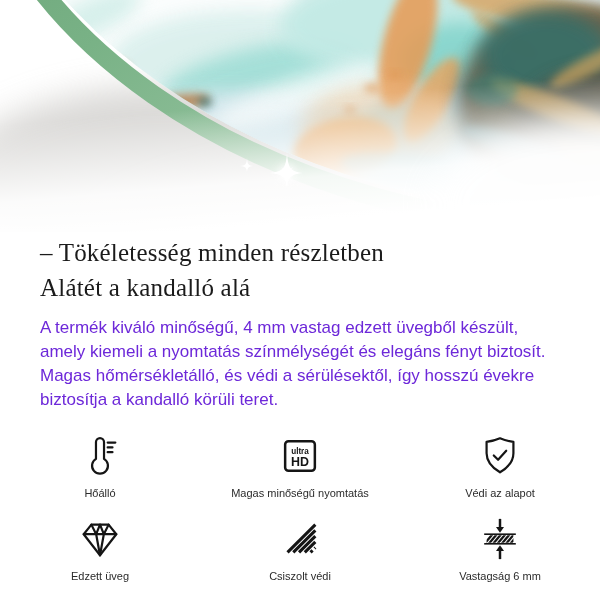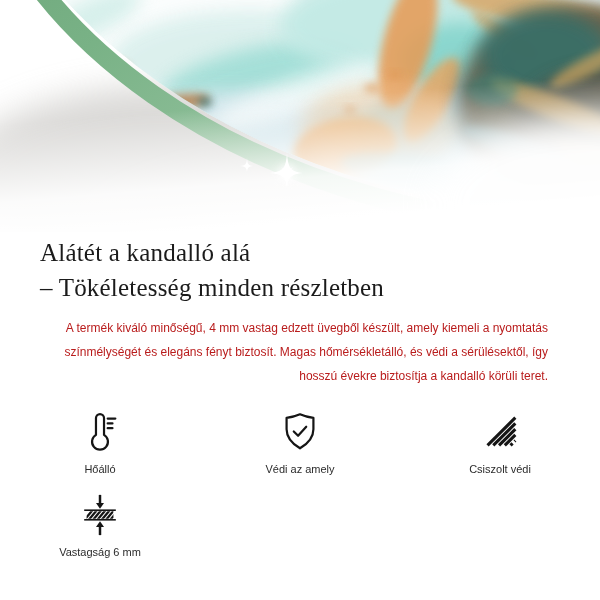--- a/index.html
+++ b/index.html
@@ -20,24 +20,23 @@
     font-weight:400;
     font-size:25px;
     line-height:35px;
     color:#1b1b1b;
     letter-spacing:0.2px;
   }
   .title span{display:block;}
   .desc{
     margin:11px 0 0 0;
     max-width:508px;
-    font-size:12px;
+    font-size:17px;
     line-height:24px;
-    color:#b91c1c;
-    text-align:right;
+    color:#6d28d9;
   }
   .features{
     margin-top:21px;
     display:grid;
     grid-template-columns:repeat(3,1fr);
     row-gap:15px;
   }
   .feature{
     display:flex;
     flex-direction:column;
@@ -150,51 +149,70 @@
         <path d="M0,-20 C1.2,-4 4,-1.2 16,0 C4,1.2 1.2,4 0,16 C-1.2,4 -4,1.2 -18,0 C-4,-1.2 -1.2,-4 0,-20 Z" fill="#ffffff" opacity="0.9" transform="rotate(45) scale(0.45)"></path>
       </g>
       <g transform="translate(247,166) scale(0.4)">
         <path d="M0,-20 C1.2,-4 4,-1.2 16,0 C4,1.2 1.2,4 0,16 C-1.2,4 -4,1.2 -18,0 C-4,-1.2 -1.2,-4 0,-20 Z" fill="#ffffff" opacity="0.95"></path>
       </g>
     </svg>
   </div>
 
   <div class="content">
     <h1 class="title">
+      <span>– Tökéletesség minden részletben</span>
       <span>Alátét a kandalló alá</span>
-      <span>– Tökéletesség minden részletben</span>
     </h1>
     <p class="desc">A termék kiváló minőségű, 4 mm vastag edzett üvegből készült, amely kiemeli a nyomtatás színmélységét és elegáns fényt biztosít. Magas hőmérsékletálló, és védi a sérülésektől, így hosszú évekre biztosítja a kandalló körüli teret.</p>
   </div>
 
   <div class="features">
 
     <div class="feature">
       <div class="ic">
         <svg viewBox="0 0 48 48">
           <path class="stroke" d="M19.8,9.5 a4.2,4.2 0 0 1 8.4,0 V27 a8.3,8.3 0 1 1 -8.4,0 Z"></path>
           <line class="stroke" x1="32" y1="10" x2="40" y2="10"></line>
           <line class="stroke" x1="32" y1="15" x2="37" y2="15"></line>
           <line class="stroke" x1="32" y1="20" x2="37" y2="20"></line>
         </svg>
       </div>
       <span class="lbl">Hőálló</span>
     </div>
 
+    <div class="feature">
+      <div class="ic">
+        <svg viewBox="0 0 48 48">
+          <rect class="stroke" x="8.5" y="8.5" width="31" height="31" rx="3.5" style="stroke-width:2.6"></rect>
+          <text class="badge-top" x="24" y="21.5" text-anchor="middle">ultra</text>
+          <text class="badge-bottom" x="24" y="34" text-anchor="middle">HD</text>
+        </svg>
+      </div>
+      <span class="lbl">Magas minőségű nyomtatás</span>
+    </div>
 
     <div class="feature">
       <div class="ic">
         <svg viewBox="0 0 48 48">
           <path class="stroke" d="M24,5.5 c4.5,2 9.5,3.2 14,3.8 V21 c0,9.5 -6.5,15.5 -14,20 c-7.5,-4.5 -14,-10.5 -14,-20 V9.3 c4.5,-0.6 9.5,-1.8 14,-3.8 Z"></path>
           <path class="stroke" d="M17.5,23.5 l4.5,4.5 L30.5,18.5"></path>
         </svg>
       </div>
-      <span class="lbl">Védi az amely</span>
-    </div>
-
+      <span class="lbl">Védi az alapot</span>
+    </div>
+
+    <div class="feature">
+      <div class="ic">
+        <svg viewBox="0 0 48 48">
+          <path class="stroke" d="M15,9 H33 L41,19 L24,41 L7,19 Z"></path>
+          <path class="stroke" d="M7,19 H41 M15,9 L20,19 L24,9 L28,19 L33,9 M20,19 L24,41 M28,19 L24,41"></path>
+        </svg>
+      </div>
+      <span class="lbl">Edzett üveg</span>
+    </div>
 
     <div class="feature">
       <div class="ic">
         <svg viewBox="0 0 48 48">
           <g stroke="#151515" stroke-width="3.2" fill="none" stroke-linecap="butt">
             <line x1="11" y1="38" x2="40" y2="9"></line>
             <line x1="17" y1="38" x2="40" y2="15"></line>
             <line x1="23" y1="38" x2="40" y2="21"></line>
             <line x1="29" y1="38" x2="40" y2="27"></line>
             <line x1="35" y1="38" x2="40" y2="33" stroke-dasharray="3 3"></line>

